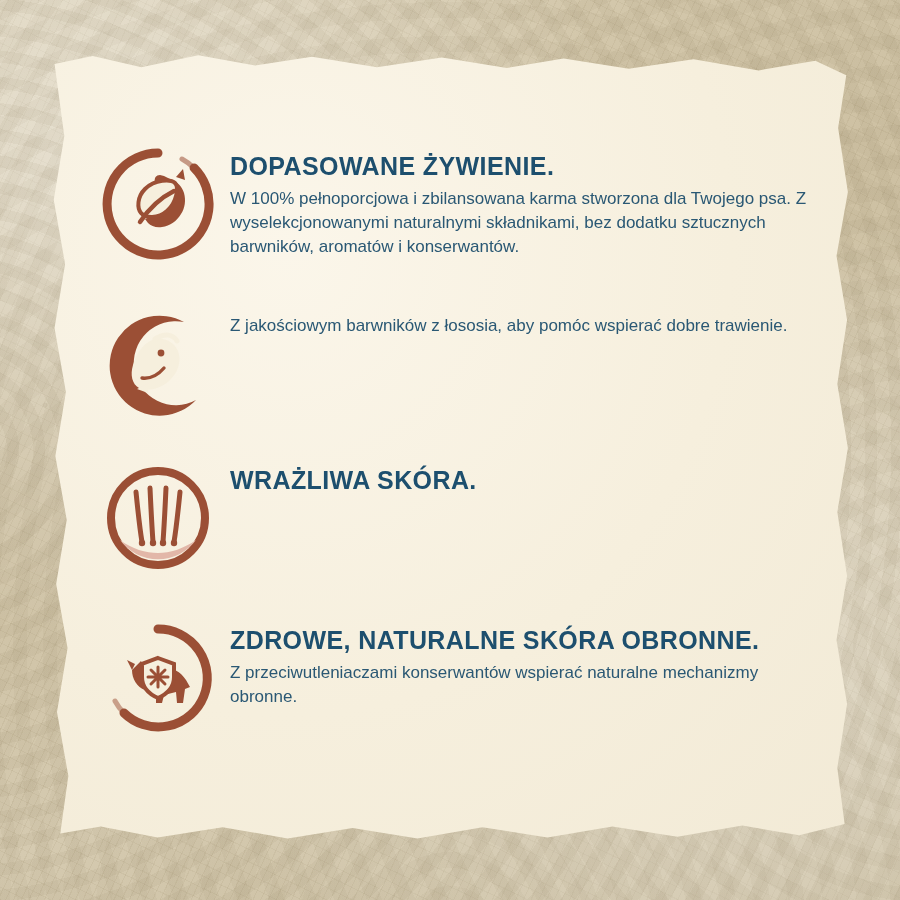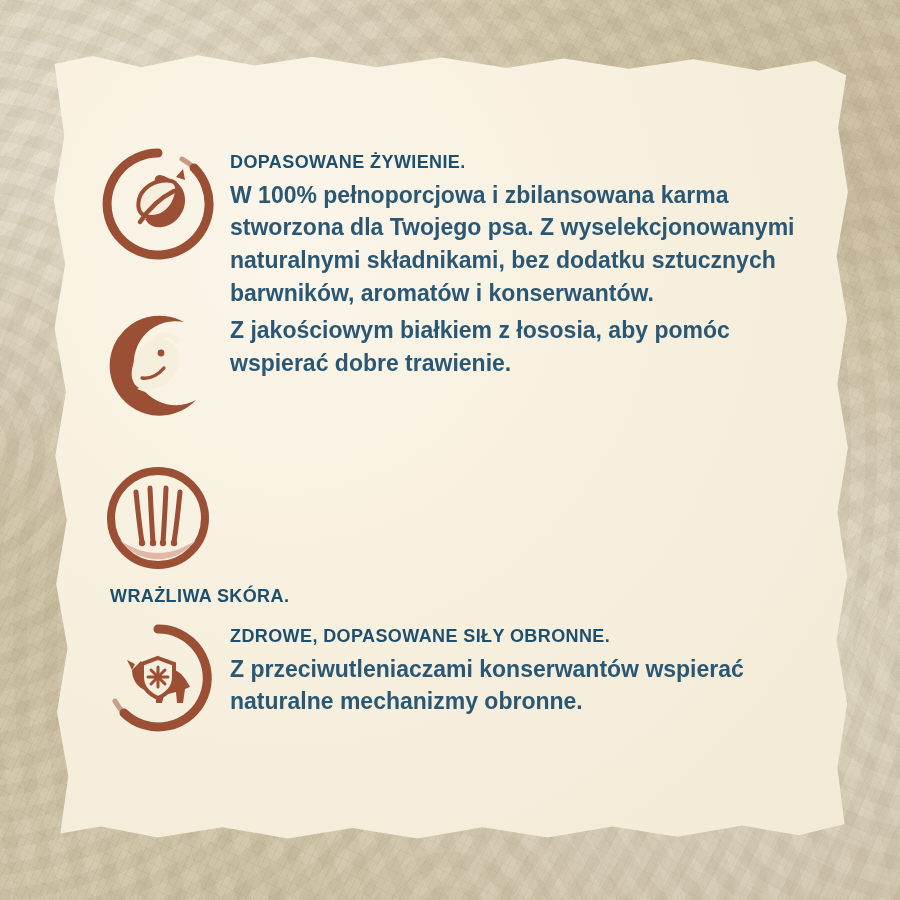--- a/index.html
+++ b/index.html
@@ -81,39 +81,38 @@
     min-width: 120px;
     height: 120px;
     position: relative;
   }
   .feature-text {
     padding-left: 12px;
     padding-top: 8px;
   }
   .feature-title {
     color: #1d4f6e;
-    font-size: 18px;
+    font-size: 25px;
     font-weight: bold;
     letter-spacing: 0.4px;
     margin: 0 0 6px 0;
     line-height: 1.15;
   }
   .feature-body {
     color: #2a5874;
-    font-size: 23px;
+    font-size: 17px;
     line-height: 1.42;
     margin: 0;
     max-width: 580px;
-    font-weight: bold;
   }
 
   
   #feature-0 { left: 54px; top: 96px; }
   #feature-1 { left: 54px; top: 258px; }
-  #feature-2 { left: 54px; top: 410px; flex-direction: column; }
+  #feature-2 { left: 54px; top: 410px; }
   #feature-3 { left: 54px; top: 570px; }
 
   svg { display: block; }
 </style>
 </head>
 <body>
 
 <div class="page">
   <div class="panel"></div>
 
@@ -144,21 +143,21 @@
           <path d="M86 16 a50 50 0 1 0 12 78 a42 42 0 1 1 -12 -78 z" fill="#9b4f35"></path>
 
           <path d="M54 34 c12 -4 22 2 26 11 c4 10 0 22 -9 30 c-9 8 -22 11 -30 7 c-7 -4 -9 -13 -6 -23 c3 -11 10 -21 19 -25 z" fill="#f6efdd"></path>
           <path d="M57 33 c10 -6 18 -5 22 2" fill="none" stroke="#f6efdd" stroke-width="5" stroke-linecap="round"></path>
           <circle cx="63" cy="47" r="3.4" fill="#9b4f35"></circle>
           <path d="M44 72 c8 1 16 -3 22 -10" fill="none" stroke="#9b4f35" stroke-width="3.4" stroke-linecap="round"></path>
           <path d="M39 83 l12 -6 l-1 10 z" fill="#f6efdd"></path>
         </svg>
       </div>
       <div class="feature-text">
-        <p class="feature-body">Z jakościowym białkiem z łososia, aby pomóc wspierać dobre trawienie.</p>
+        <p class="feature-body">Z jakościowym barwników z łososia, aby pomóc wspierać dobre trawienie.</p>
       </div>
     </div>
 
     <div class="feature" id="feature-2">
       <div class="feature-icon">
         <svg width="120" height="120" viewBox="0 0 120 120">
           <circle cx="60" cy="60" r="47" fill="none" stroke="#9b4f35" stroke-width="8"></circle>
           <path d="M22 82 c12 9 26 13 38 13 c12 0 25 -4 38 -13 a47 47 0 0 1 -76 0 z" fill="#e2b7a8"></path>
           <path d="M38 34 c2 20 4 38 6 50" fill="none" stroke="#9b4f35" stroke-width="5" stroke-linecap="round"></path>
           <path d="M52 30 c1 22 2 40 3 54" fill="none" stroke="#9b4f35" stroke-width="5" stroke-linecap="round"></path>
@@ -188,19 +187,19 @@
           <g stroke="#9b4f35" stroke-width="3" stroke-linecap="round">
             <path d="M60 49 v20"></path>
             <path d="M50 59 h20"></path>
             <path d="M53 52 l14 14"></path>
             <path d="M67 52 l-14 14"></path>
           </g>
           <circle cx="60" cy="59" r="3.6" fill="#9b4f35"></circle>
         </svg>
       </div>
       <div class="feature-text">
-        <h2 class="feature-title">ZDROWE, DOPASOWANE SIŁY OBRONNE.</h2>
+        <h2 class="feature-title">ZDROWE, NATURALNE SKÓRA OBRONNE.</h2>
         <p class="feature-body">Z przeciwutleniaczami konserwantów wspierać naturalne mechanizmy obronne.</p>
       </div>
     </div>
 
   </div>
 </div>
 
 </body></html>

